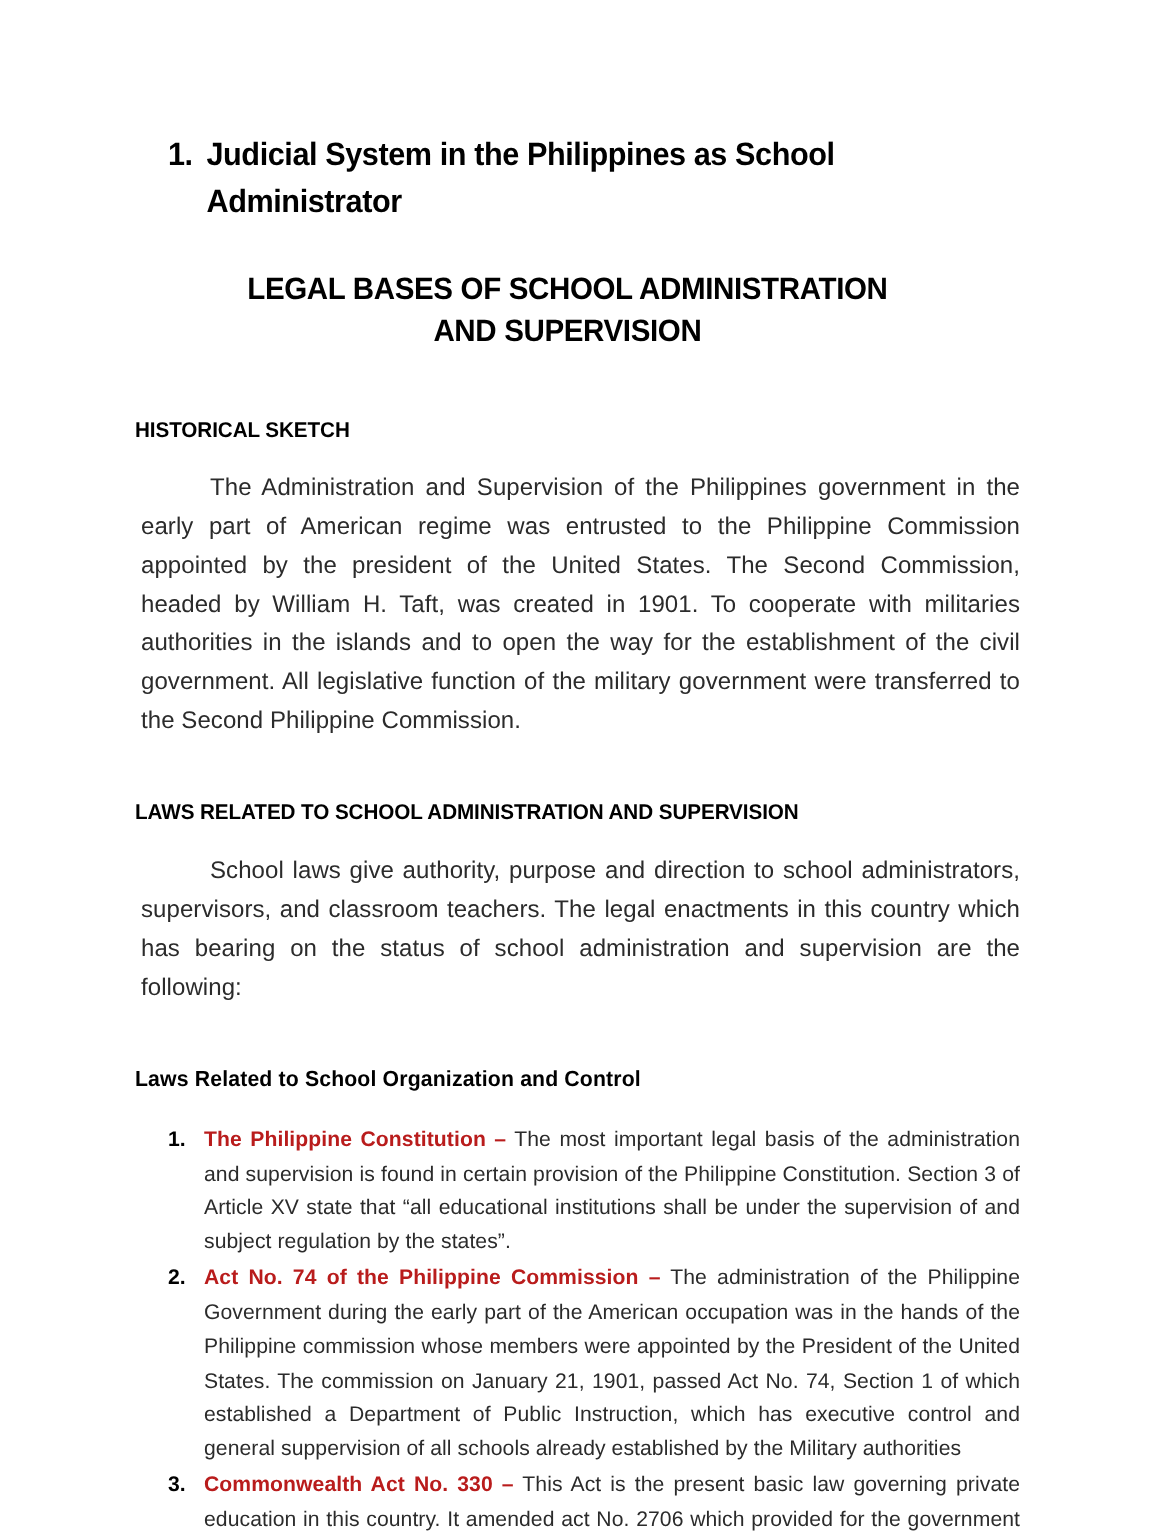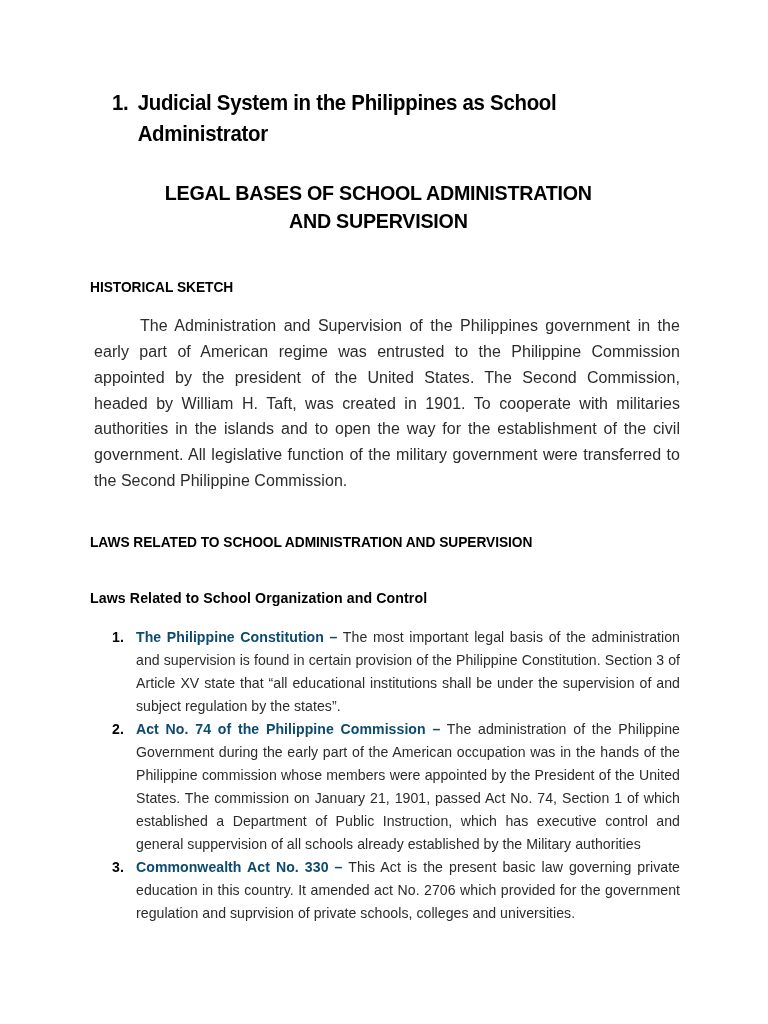--- a/index.html
+++ b/index.html
@@ -111,21 +111,21 @@
     content: counter(lawitem) ".";
     position: absolute;
     left: 22px;
     top: 0;
     font-weight: bold;
     color: #000000;
     font-size: 14.1px;
   }
   ol.law-list > li .lead {
     font-weight: bold;
-    color: #0c4a6e;
+    color: #b91c1c;
   }
 </style>
 </head>
 <body>
 
 <div class="page">
 
   <h1 class="doc-title">
     <span class="num">1.</span>
     <span class="txt">Judicial System in the Philippines as School Administrator</span>
@@ -135,20 +135,21 @@
     <span>LEGAL BASES OF SCHOOL ADMINISTRATION</span><br>
     <span>AND SUPERVISION</span>
   </h2>
 
   <h3 class="section-heading">HISTORICAL SKETCH</h3>
 
   <p class="body-par">The Administration and Supervision of the Philippines government in the early part of American regime was entrusted to the Philippine Commission appointed by the president of the United States. The Second Commission, headed by William H. Taft, was created in 1901. To cooperate with militaries authorities in the islands and to open the way for the establishment of the civil government. All legislative function of the military government were transferred to the Second Philippine Commission.</p>
 
   <h3 class="section-heading gap-lg">LAWS RELATED TO SCHOOL ADMINISTRATION AND SUPERVISION</h3>
 
+  <p class="body-par">School laws give authority, purpose and direction to school administrators, supervisors, and classroom teachers. The legal enactments in this country which has bearing on the status of school administration and supervision are the following:</p>
 
   <h3 class="section-heading sub gap-lg">Laws Related to School Organization and Control</h3>
 
   <ol class="law-list">
     <li>
       <span class="lead">The Philippine Constitution –</span><span> The most important legal basis of the administration and supervision is found in certain provision of the Philippine Constitution. Section 3 of Article XV state that “all educational institutions shall be under the supervision of and subject regulation by the states”.</span>
     </li>
     <li>
       <span class="lead">Act No. 74 of the Philippine Commission –</span><span> The administration of the Philippine Government during the early part of the American occupation was in the hands of the Philippine commission whose members were appointed by the President of the United States. The commission on January 21, 1901, passed Act No. 74, Section 1 of which established a Department of Public Instruction, which has executive control and general suppervision of all schools already established by the Military authorities</span>
     </li>

